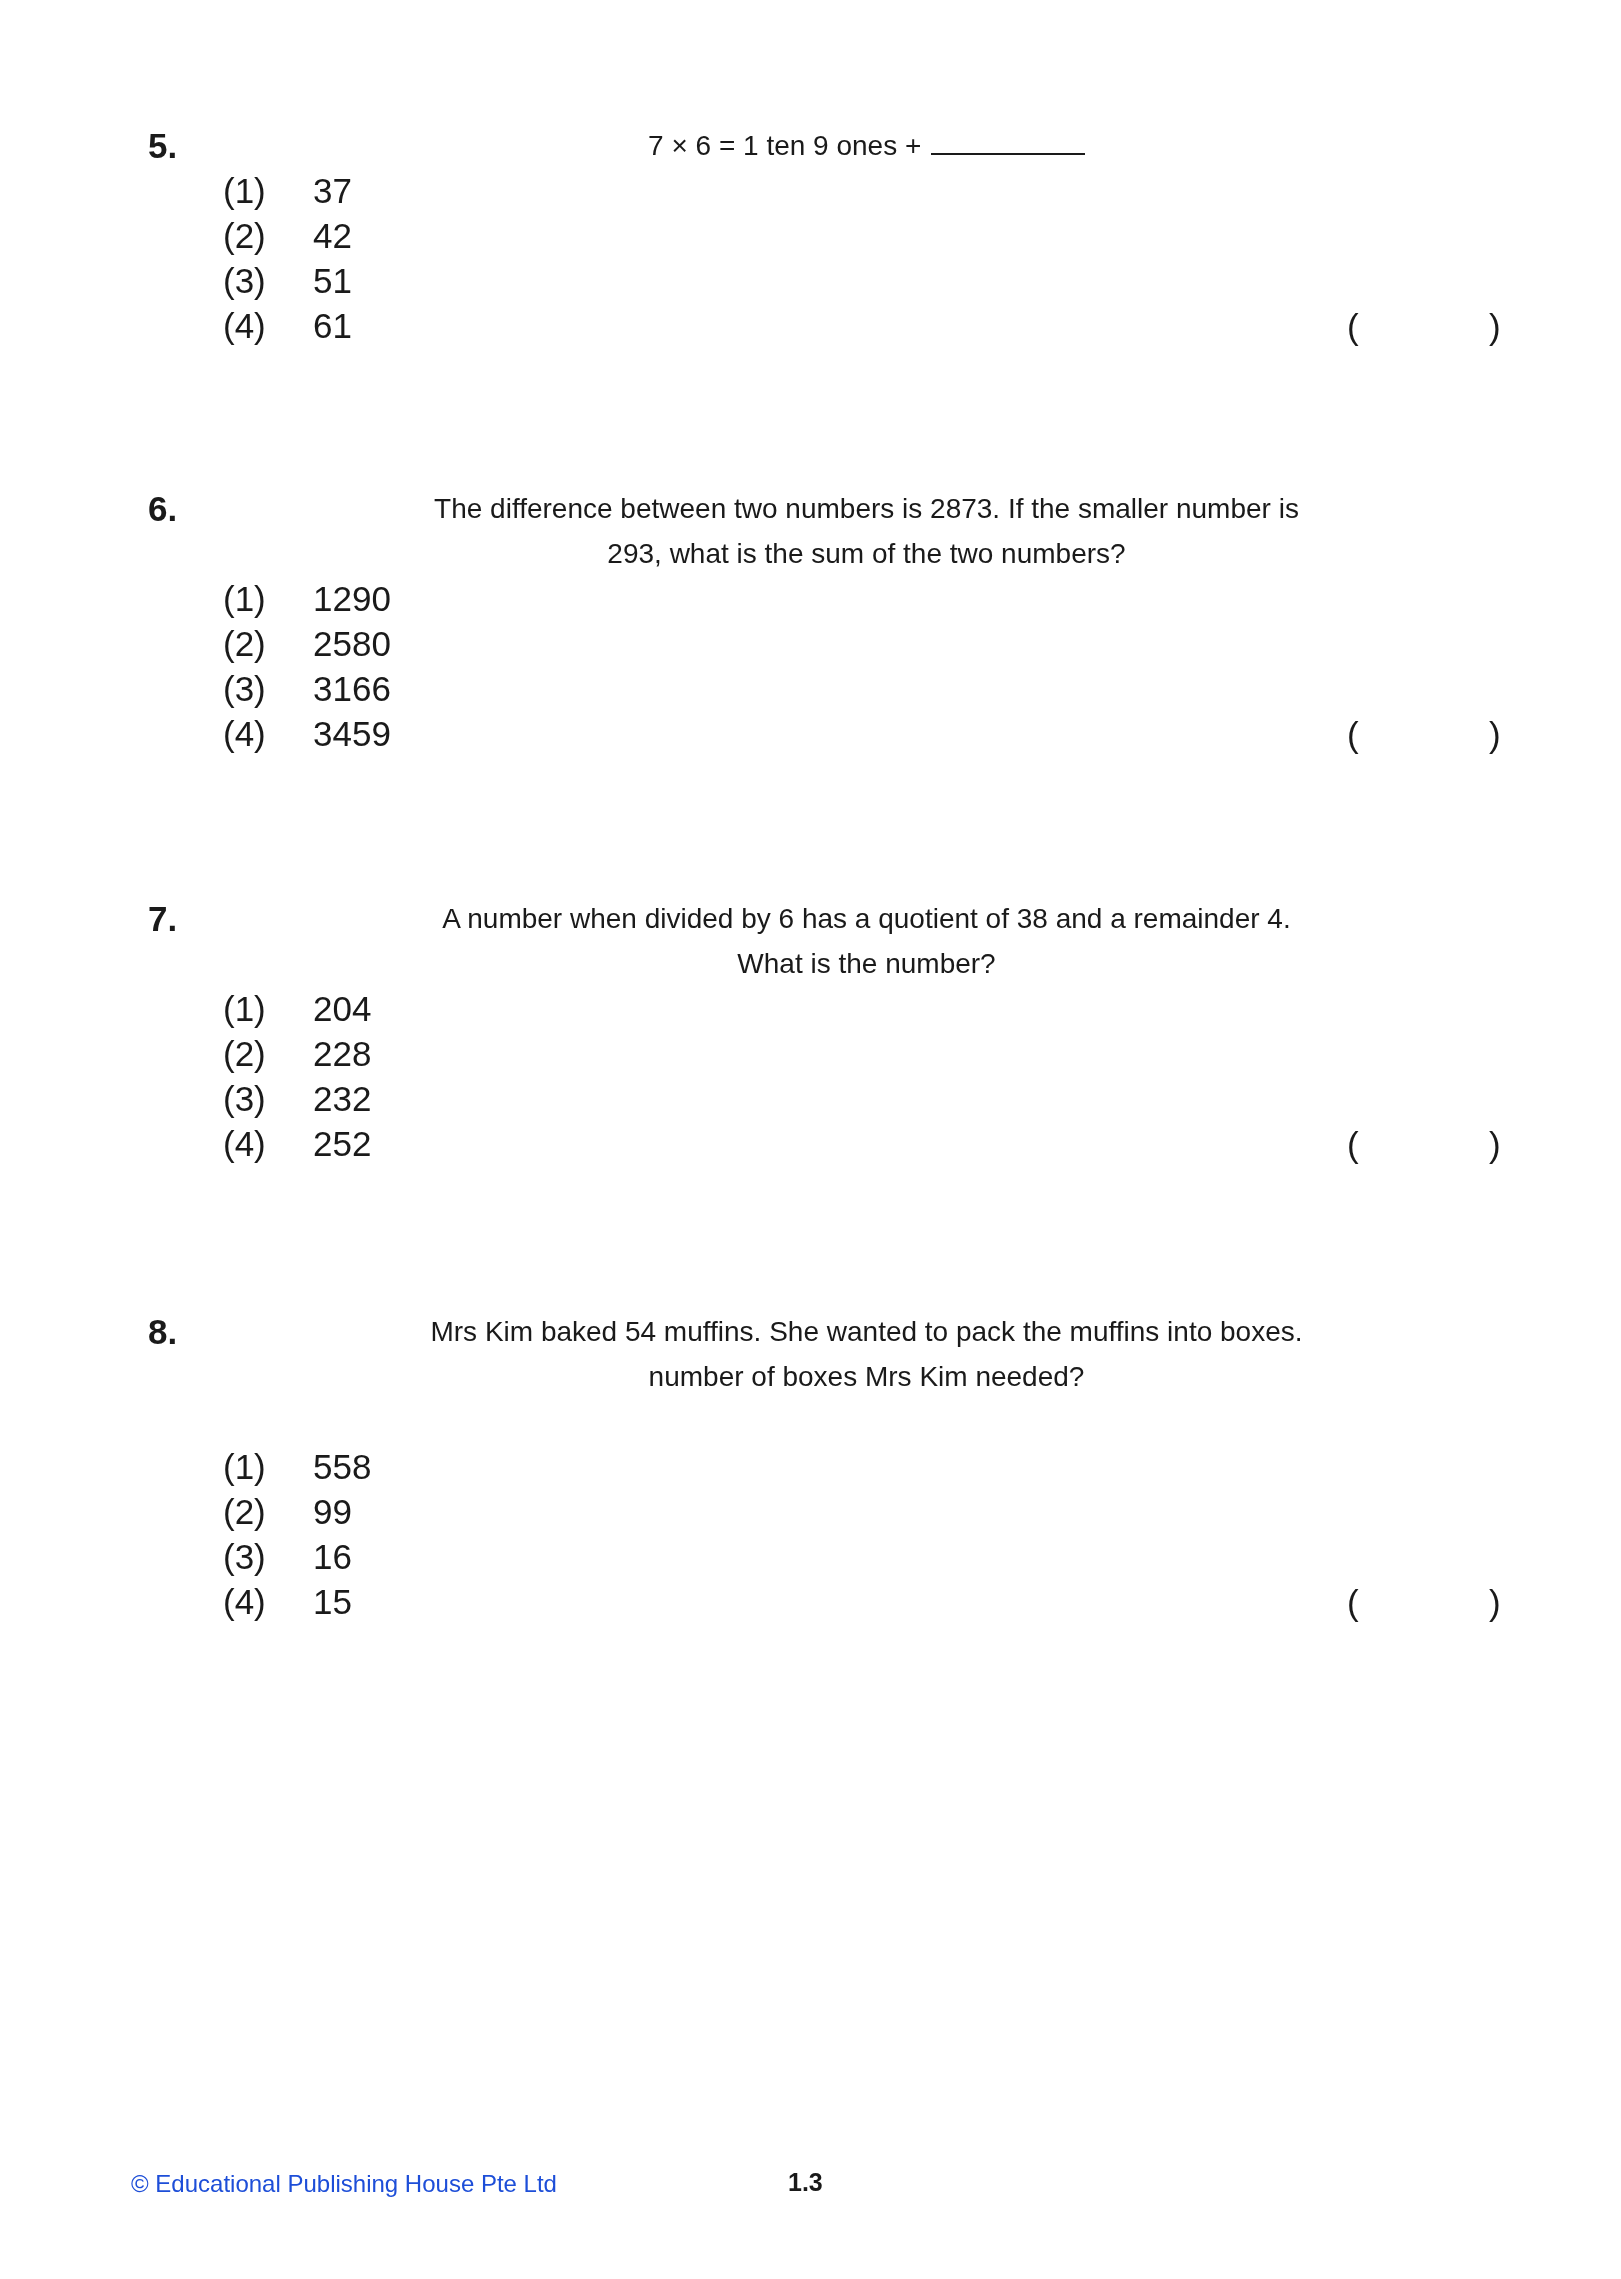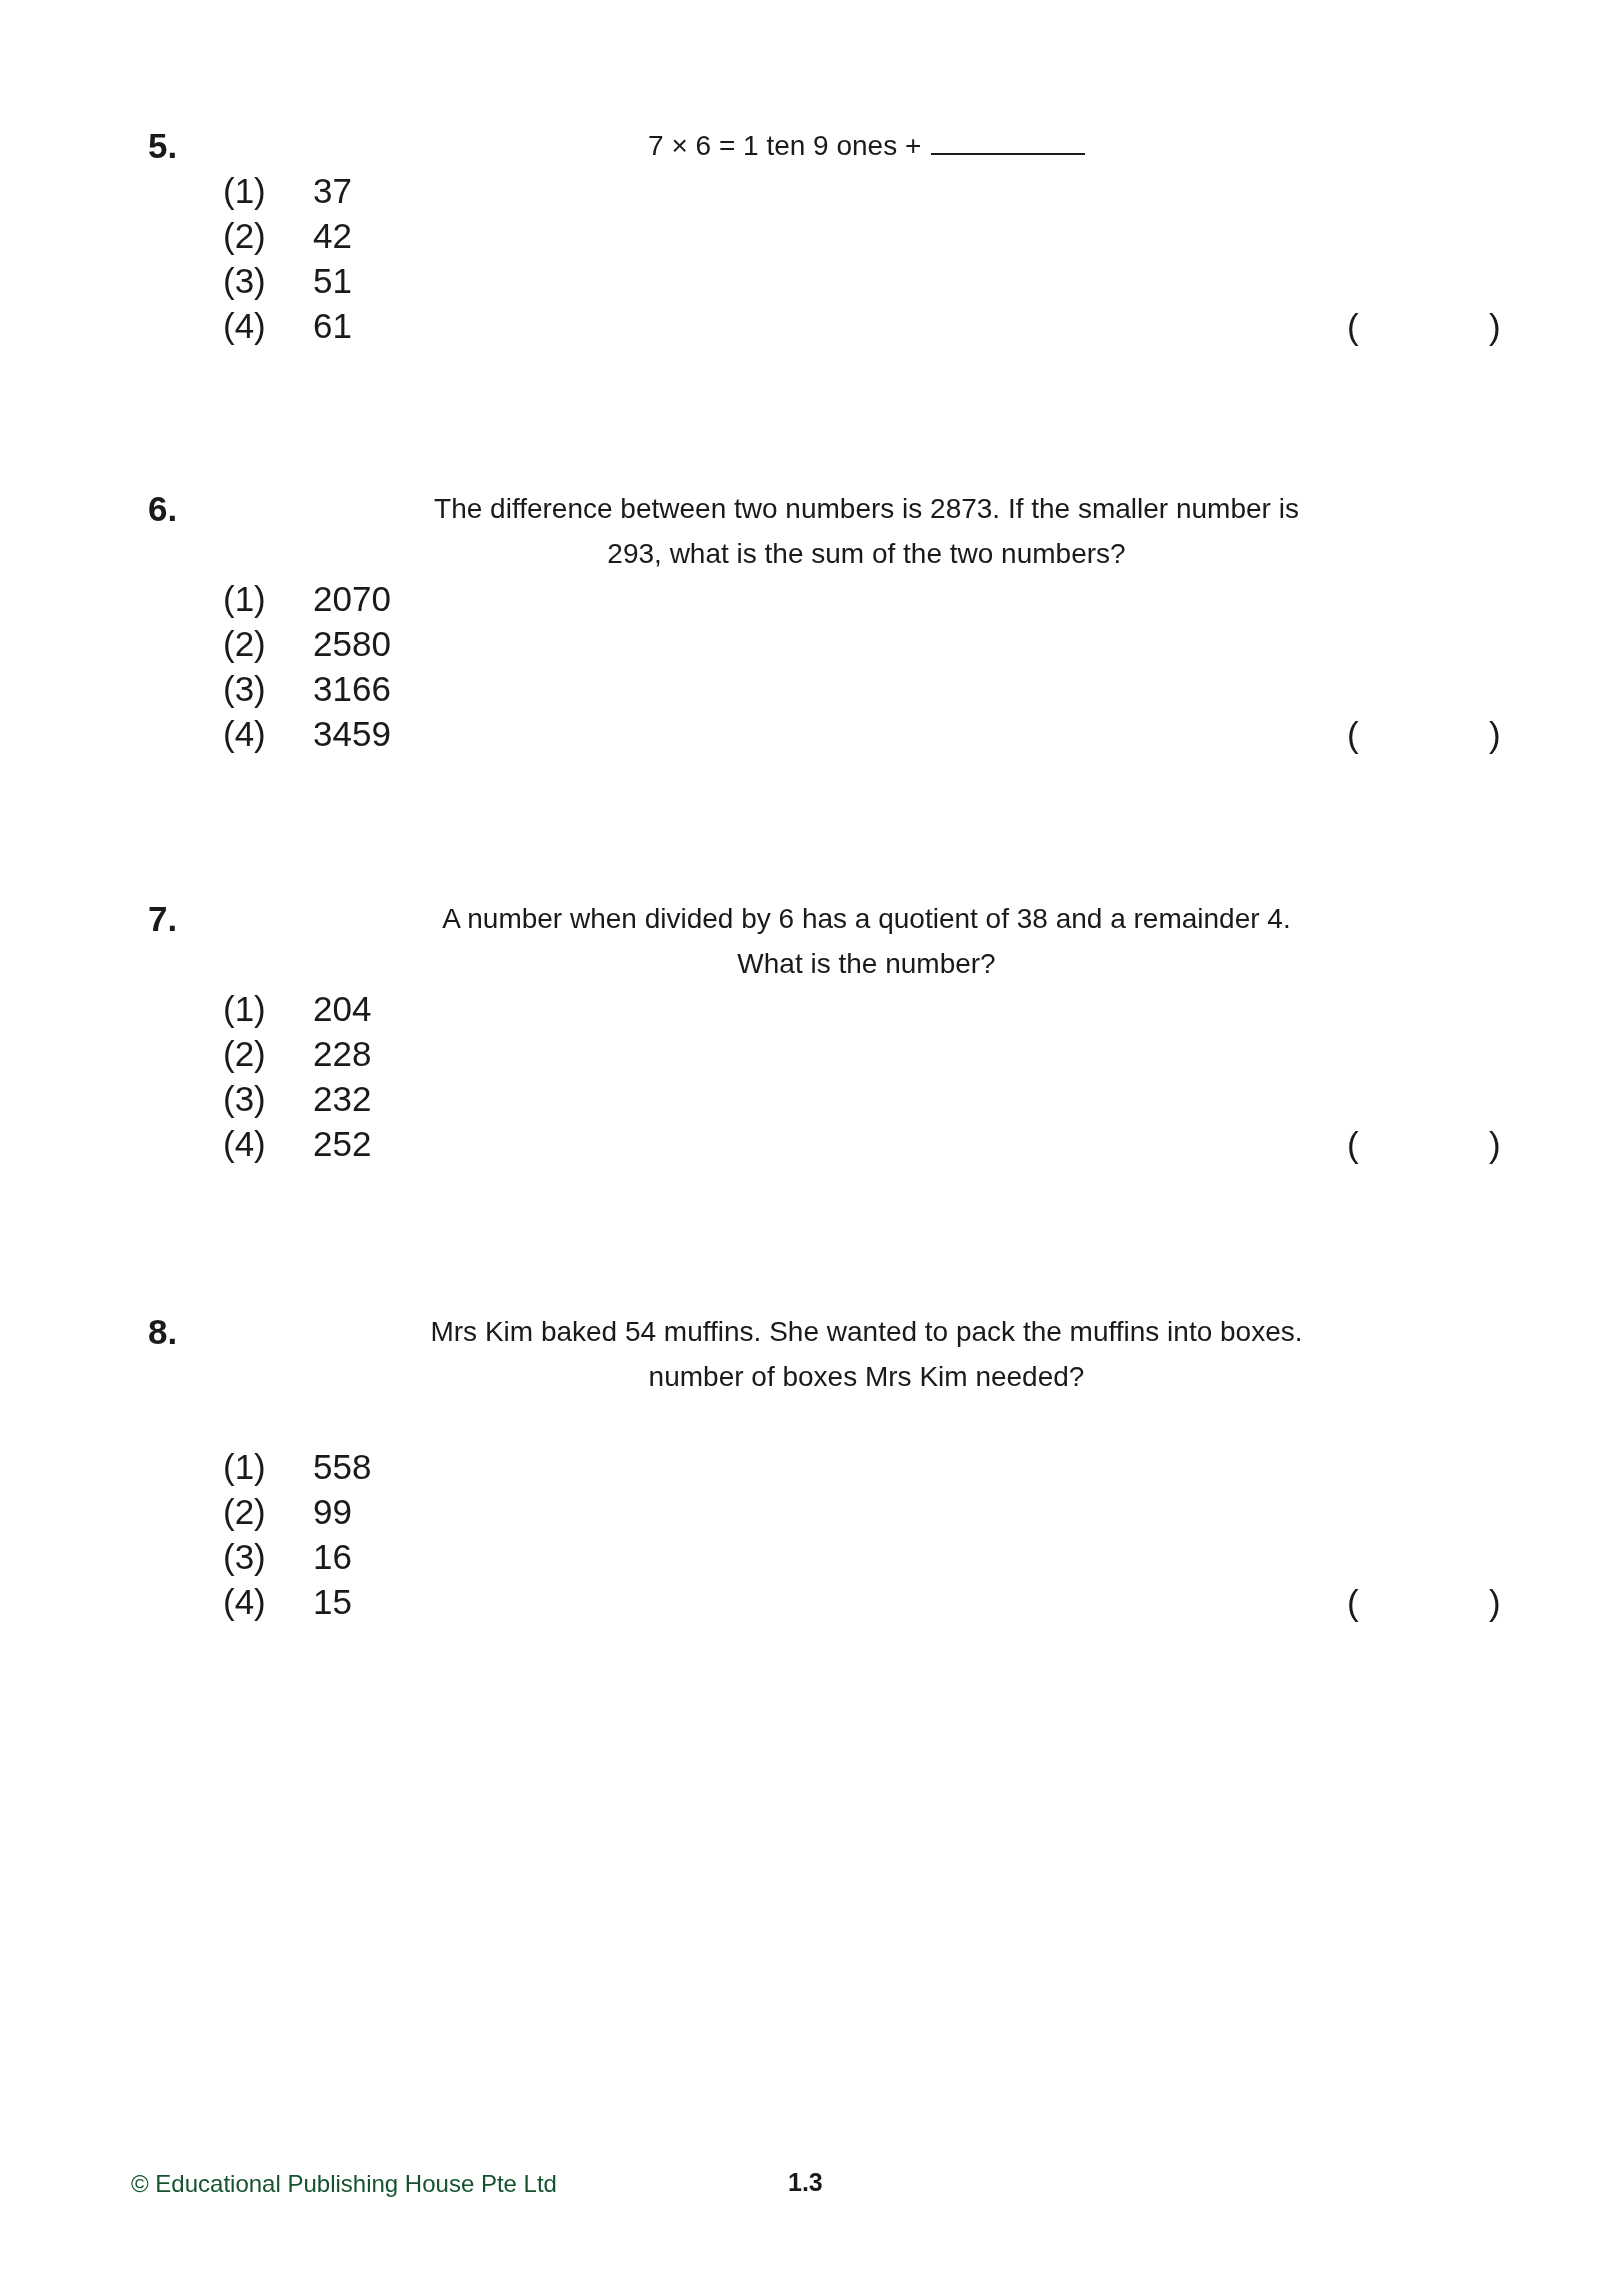--- a/index.html
+++ b/index.html
@@ -21,21 +21,21 @@
     }
     .opts { position: absolute; left: 223px; }
     .opt { height: 45px; font-size: 35px; line-height: 45px; white-space: nowrap; position: relative; }
     .opt .lbl { display: inline-block; width: 90px; }
     .answer-box {
       position: absolute; left: 1347px; width: 154px; font-size: 35px; line-height: 45px; height: 45px;
     }
     .answer-box .lp { position: absolute; left: 0; }
     .answer-box .rp { position: absolute; left: 142px; }
     .footer-copy {
-      position: absolute; left: 131px; top: 2167px; font-size: 24px; line-height: 33px; color: #14532d;
+      position: absolute; left: 131px; top: 2167px; font-size: 24px; line-height: 33px; color: #1d4ed8;
     }
     .footer-page {
       position: absolute; left: 788px; top: 2165px; font-size: 25px; font-weight: bold; line-height: 35px;
     }
   </style>
 </head>
 <body>
 
 <div class="question" style="top:123px;">
   <div class="qnum">5.</div>
@@ -54,21 +54,21 @@
   </div>
 </div>
 
 <div class="question" style="top:486px;">
   <div class="qnum">6.</div>
   <div class="qtext">
     <span class="qline">The difference between two numbers is 2873. If the smaller number is</span>
     <span class="qline">293, what is the sum of the two numbers?</span>
   </div>
   <div class="opts" style="top:90px;">
-    <div class="opt"><span class="lbl">(1)</span><span>2070</span></div>
+    <div class="opt"><span class="lbl">(1)</span><span>1290</span></div>
     <div class="opt"><span class="lbl">(2)</span><span>2580</span></div>
     <div class="opt"><span class="lbl">(3)</span><span>3166</span></div>
     <div class="opt"><span class="lbl">(4)</span><span>3459</span></div>
   </div>
   <div class="answer-box" style="top:226px;">
     <span class="lp">(</span>
     <span class="rp">)</span>
   </div>
 </div>
 

